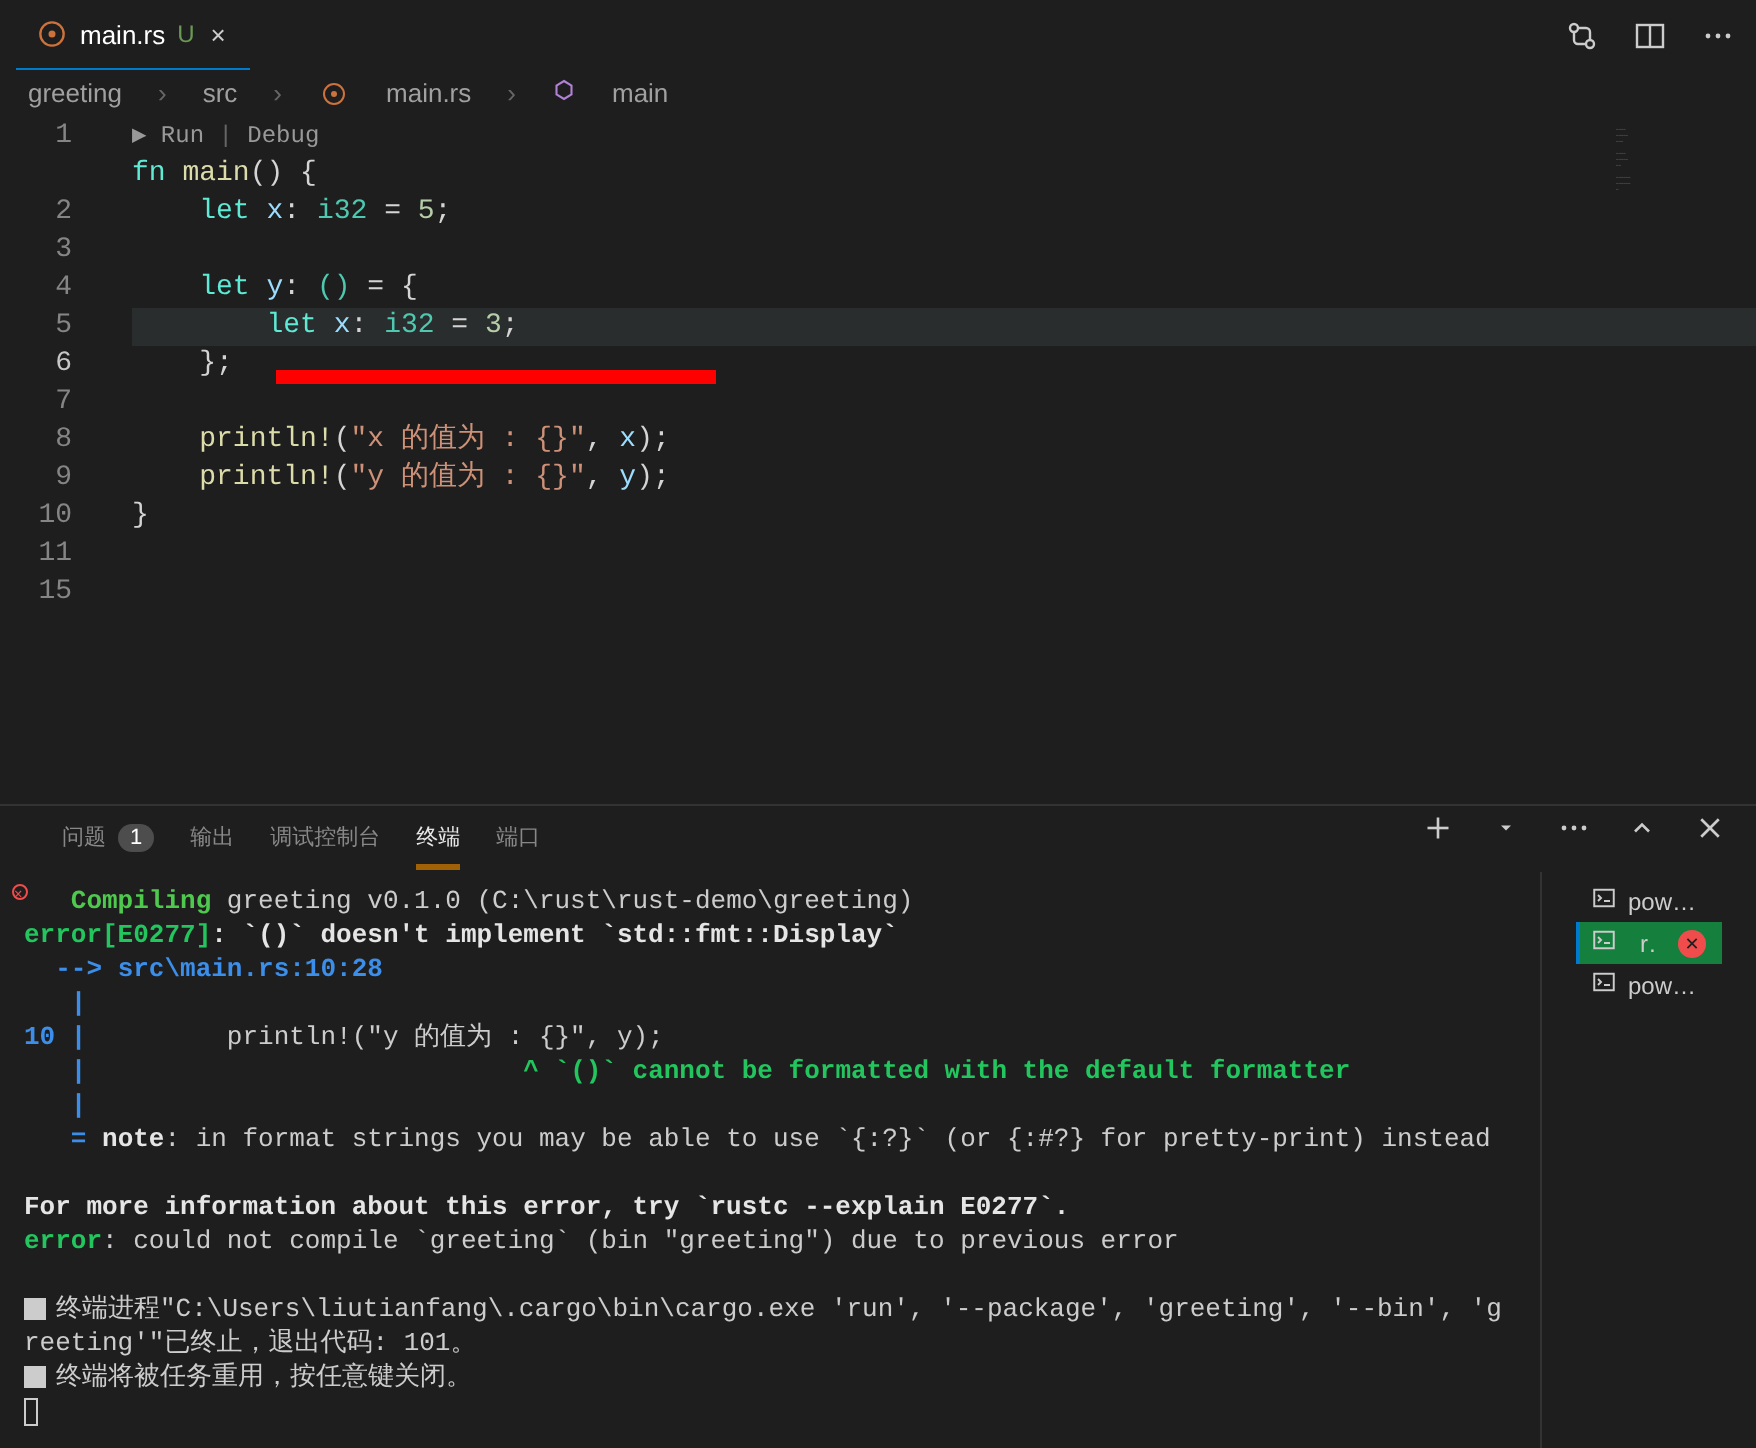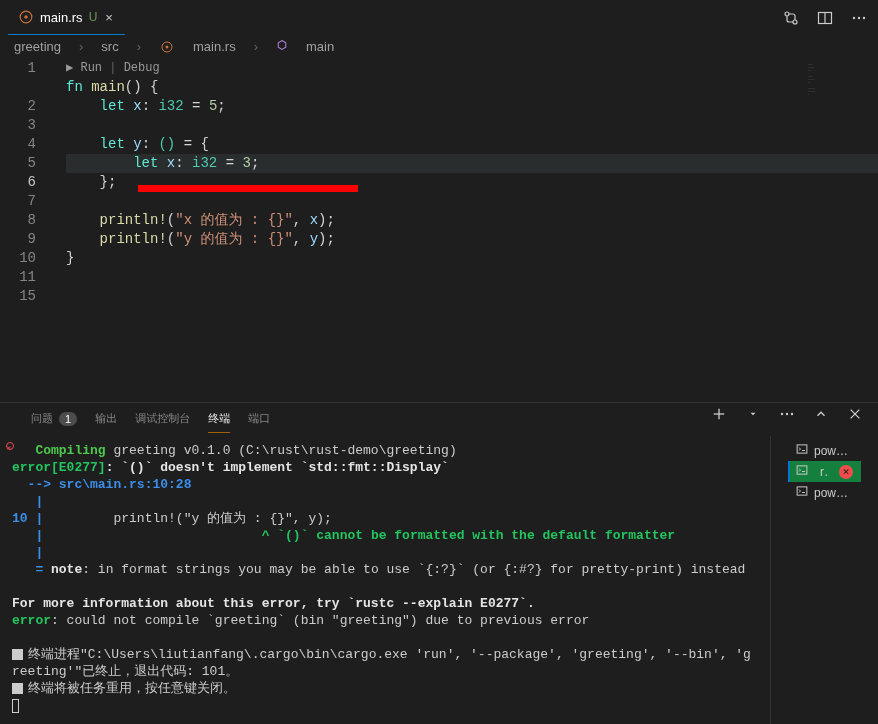--- a/index.html
+++ b/index.html
@@ -140,21 +140,21 @@
     .panel-tab {
       color: #888;
       padding: 8px 0 6px;
       cursor: pointer;
       display: flex;
       align-items: center;
       gap: 6px;
     }
     .panel-tab.active {
       color: #e7e7e7;
-      border-bottom: 1px solid #a16207;
+      border-bottom: 3px solid #a16207;
     }
     .badge {
       background: #4d4d4d;
       color: #ffffff;
       border-radius: 10px;
       padding: 1px 6px;
       font-size: 11px;
     }
     .panel-actions {
       margin-left: auto;

